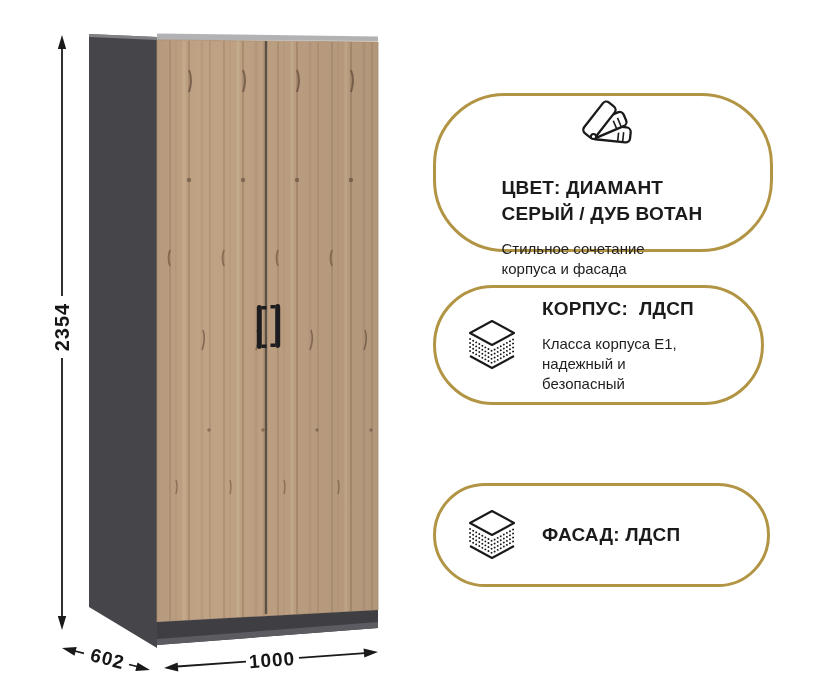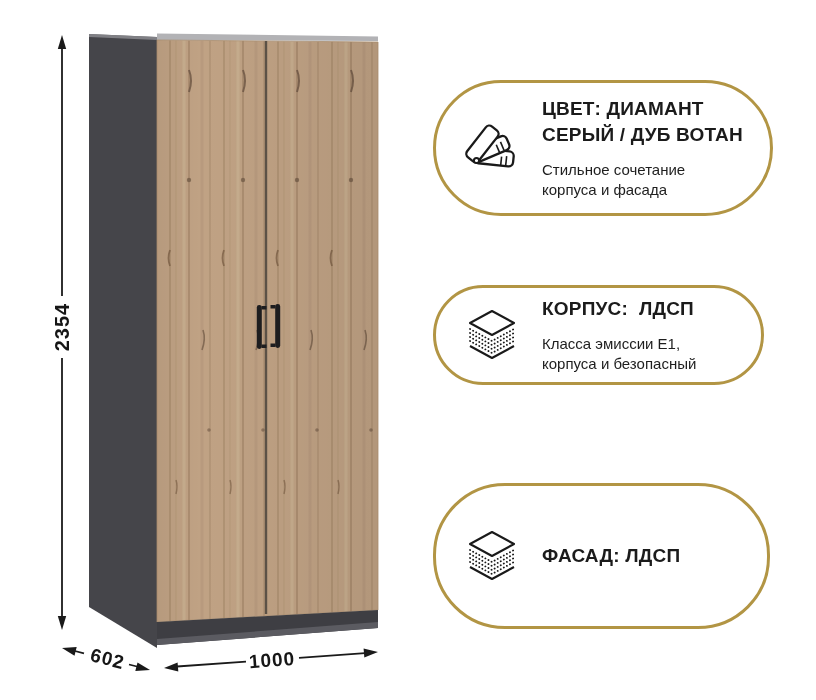--- a/index.html
+++ b/index.html
@@ -9,23 +9,23 @@
   .dim-num{font-family:"Liberation Sans",sans-serif;font-weight:600;fill:#161616;letter-spacing:1px;}
 
   .badge{position:absolute;left:433px;box-sizing:border-box;background:#ffffff;
          border:3px solid #b29544;border-radius:72px;display:flex;align-items:center;
          padding:0 18px 0 29px;gap:23px;}
   .badge-icon{flex:none;width:54px;height:56px;display:flex;align-items:center;justify-content:center;}
   .badge-title{font-weight:700;font-size:19px;line-height:26px;letter-spacing:.2px;
                color:#1b1b1b;max-width:214px;white-space:pre-wrap;}
   .badge-sub{font-weight:500;font-size:15px;line-height:20px;color:#1e1e1e;
              max-width:160px;margin-top:12px;}
-  #badge-color{top:80px;width:340px;height:136px;}
-  #badge-body{top:285px;width:331px;height:100px;}
-  #badge-facade{top:483px;width:337px;height:146px;}
+  #badge-color{top:93px;width:340px;height:159px;flex-direction:column;}
+  #badge-body{top:285px;width:331px;height:120px;}
+  #badge-facade{top:483px;width:337px;height:104px;}
 </style>
 </head>
 <body>
 
 <div class="stage">
 
   <svg class="scene" width="816" height="700" viewBox="0 0 816 700">
     <defs>
       <pattern id="wood" patternUnits="userSpaceOnUse" width="54" height="580">
         <rect width="54" height="580" fill="#c0a284"></rect>
@@ -134,21 +134,21 @@
           <path d="M5,22 L27,34 L49,22"></path>
           <path d="M5,26 L27,38 L49,26"></path>
           <path d="M5,30 L27,42 L49,30"></path>
           <path d="M5,34 L27,46 L49,34"></path>
         </g>
         <path d="M5,39 L27,51 L49,39" fill="none" stroke="#1a1a1a" stroke-width="2.1" stroke-linejoin="round"></path>
       </svg>
     </div>
     <div class="badge-text">
       <div class="badge-title">КОРПУС:  ЛДСП</div>
-      <div class="badge-sub">Класса эмиссии Е1, корпуса и безопасный</div>
+      <div class="badge-sub">Класса корпуса Е1, надежный и безопасный</div>
     </div>
   </div>
 
   <div class="badge" id="badge-facade">
     <div class="badge-icon">
       <svg width="54" height="56" viewBox="0 0 54 56">
         <path d="M27,4 L49,16 L27,28 L5,16 Z" fill="#ffffff" stroke="#1a1a1a" stroke-width="2.1" stroke-linejoin="round"></path>
         <g stroke="#1a1a1a" stroke-width="1.8" fill="none" stroke-linecap="round" stroke-dasharray="0.1 3.4">
           <path d="M5,22 L27,34 L49,22"></path>
           <path d="M5,26 L27,38 L49,26"></path>

